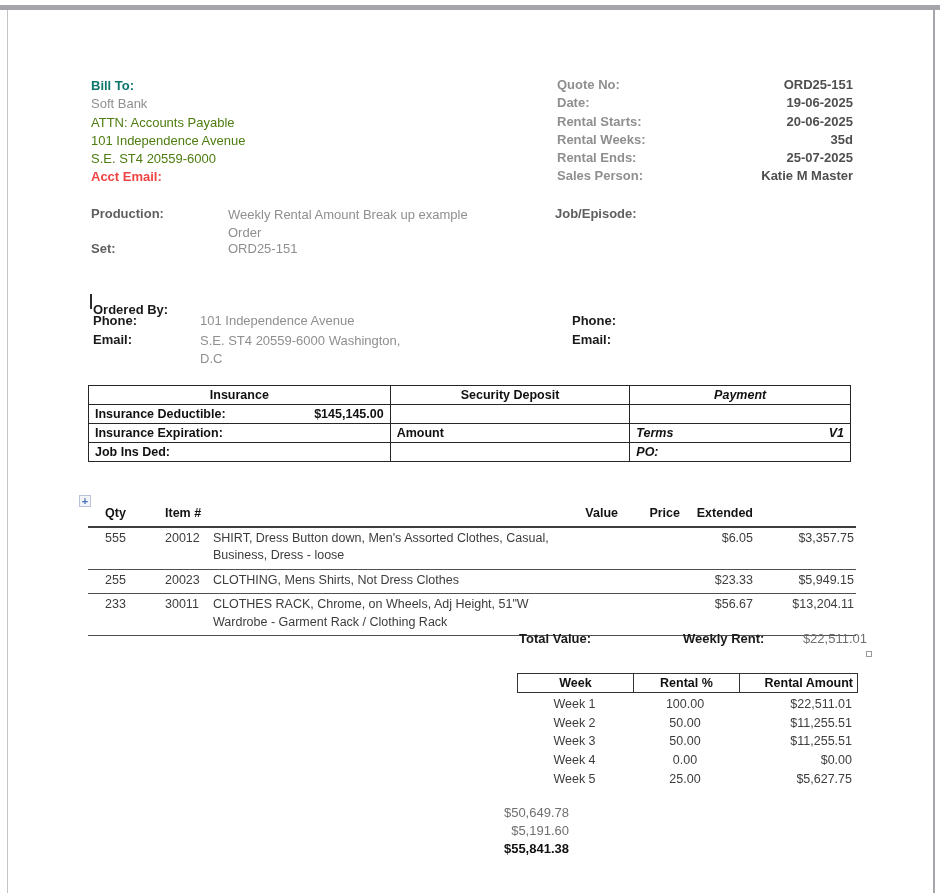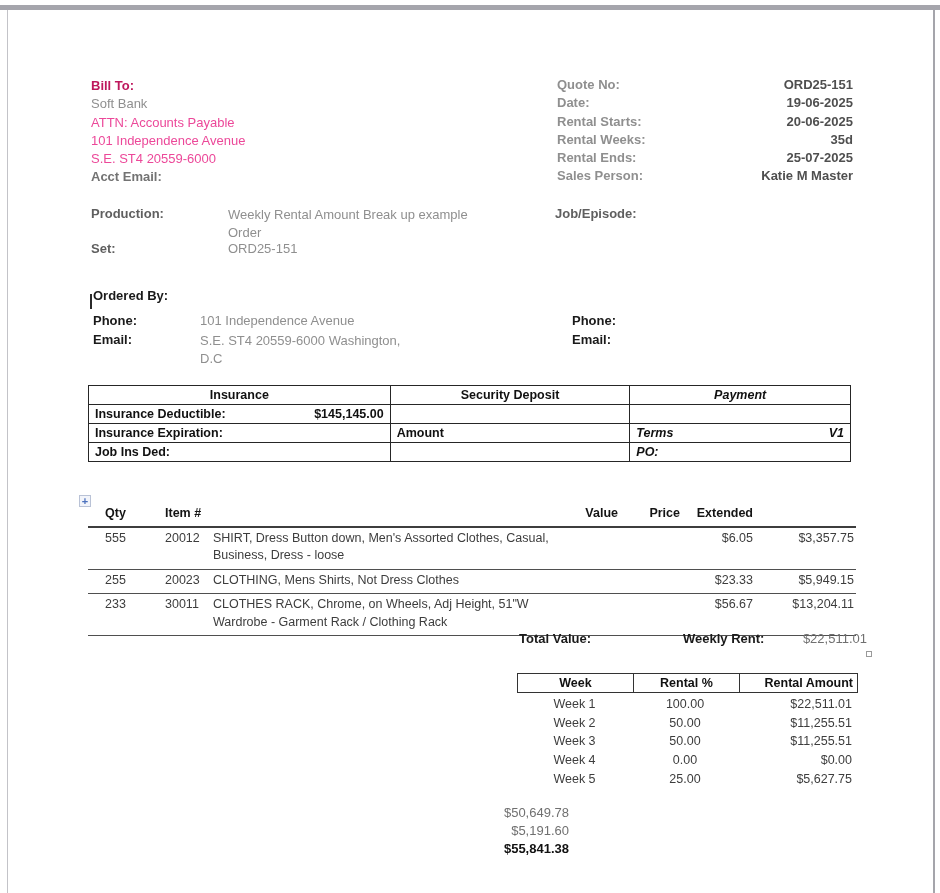--- a/index.html
+++ b/index.html
@@ -6,21 +6,21 @@
   html,body { background:#ffffff; }
   .page {
     position:relative; width:940px; height:893px; background:#fff;
     font-family:"Liberation Sans","DejaVu Sans",sans-serif;
     font-size:13px; color:#8f8f8f; overflow:hidden;
   }
   .abs { position:absolute; }
   .b { font-weight:bold; }
   .dark { color:#1a1a1a; }
   .soft { color:#5f5f5f; }
-  .lite { color:#ec4899; }
+  .lite { color:#4d7c0f; }
 
   
   .topbar { position:absolute; top:5px; left:0; right:0; height:5px; background:#a5a5ac; }
   .leftedge { position:absolute; top:10px; bottom:0; left:7px; width:1px; background:#c3c3c8; }
   .rightedge { position:absolute; top:10px; bottom:0; left:933px; width:2px; background:#a5a5ab; }
 
   
   .billto { left:91px; top:77px; line-height:18.3px; }
 
   
@@ -87,26 +87,26 @@
 </style>
 </head>
 <body>
 
 <div class="page">
   <div class="topbar"></div>
   <div class="leftedge"></div>
   <div class="rightedge"></div>
 
   <div class="abs billto">
-    <div class="b" style="color:#be185d">Bill To:</div>
+    <div class="b" style="color:#0f766e">Bill To:</div>
     <div>Soft Bank</div>
     <div class="lite">ATTN: Accounts Payable</div>
     <div class="lite">101 Independence Avenue</div>
     <div class="lite">S.E. ST4 20559-6000</div>
-    <div class="b" style="color:#737373">Acct Email:</div>
+    <div class="b" style="color:#ef4444">Acct Email:</div>
   </div>
 
   <div class="abs quote">
     <div class="row">
       <span class="lbl">Quote No:</span>
       <span class="val">ORD25-151</span>
     </div>
     <div class="row">
       <span class="lbl">Date:</span>
       <span class="val">19-06-2025</span>
@@ -132,21 +132,21 @@
   <div class="abs b soft" style="left:91px; top:206px;">Production:</div>
   <div class="abs prod-val" style="left:228px; top:206px;">
     <div>Weekly Rental Amount Break up example</div>
     <div>Order</div>
   </div>
   <div class="abs b soft" style="left:555px; top:206px;">Job/Episode:</div>
   <div class="abs b soft" style="left:91px; top:241px;">Set:</div>
   <div class="abs" style="left:228px; top:241px;">ORD25-151</div>
 
   <div class="abs caret"></div>
-  <div class="abs b dark" style="left:93px; top:288px;">Ordered By:</div>
+  <div class="abs b dark" style="left:93px; top:302px;">Ordered By:</div>
   <div class="abs b dark" style="left:93px; top:313px;">Phone:</div>
   <div class="abs" style="left:200px; top:313px;">101 Independence Avenue</div>
   <div class="abs b dark" style="left:572px; top:313px;">Phone:</div>
   <div class="abs b dark" style="left:93px; top:332px;">Email:</div>
   <div class="abs prod-val" style="left:200px; top:332px;">
     <div>S.E. ST4 20559-6000  Washington,</div>
     <div>D.C</div>
   </div>
   <div class="abs b dark" style="left:572px; top:332px;">Email:</div>
 

